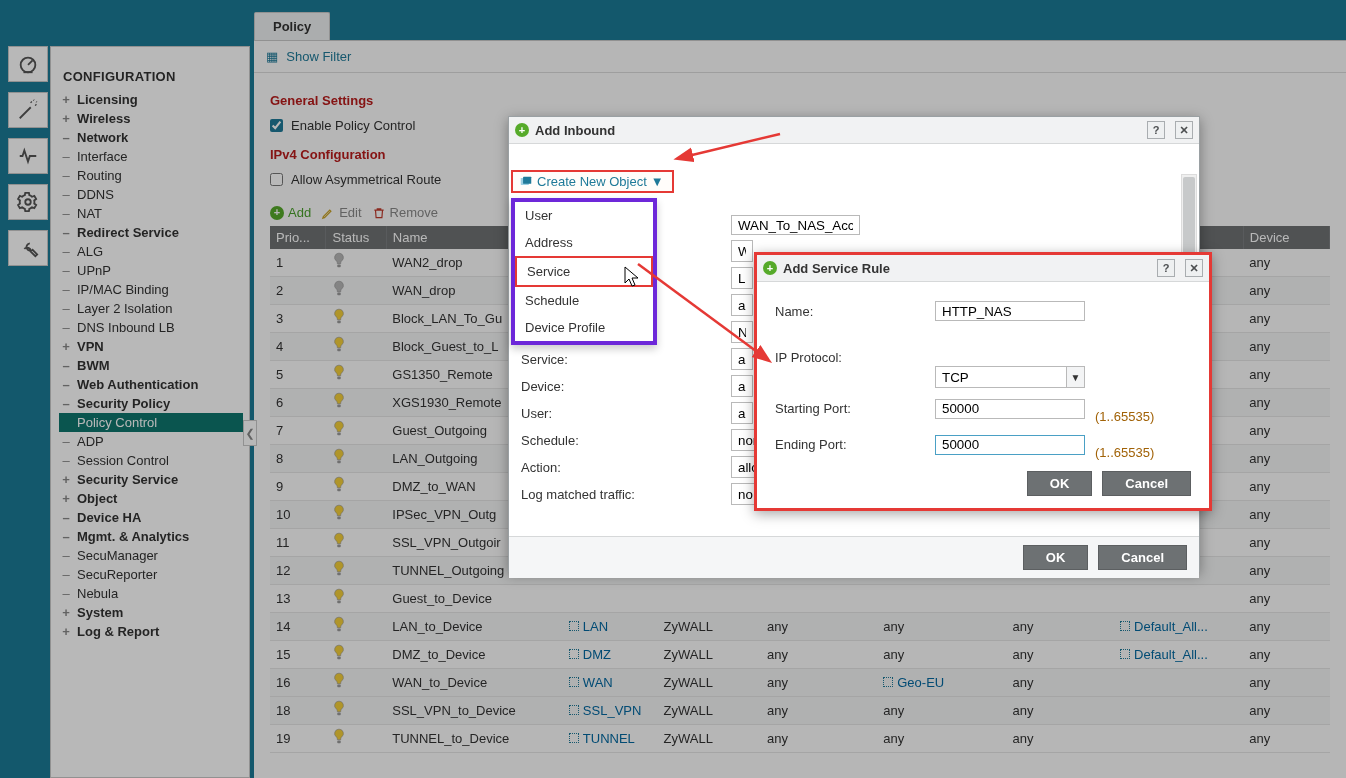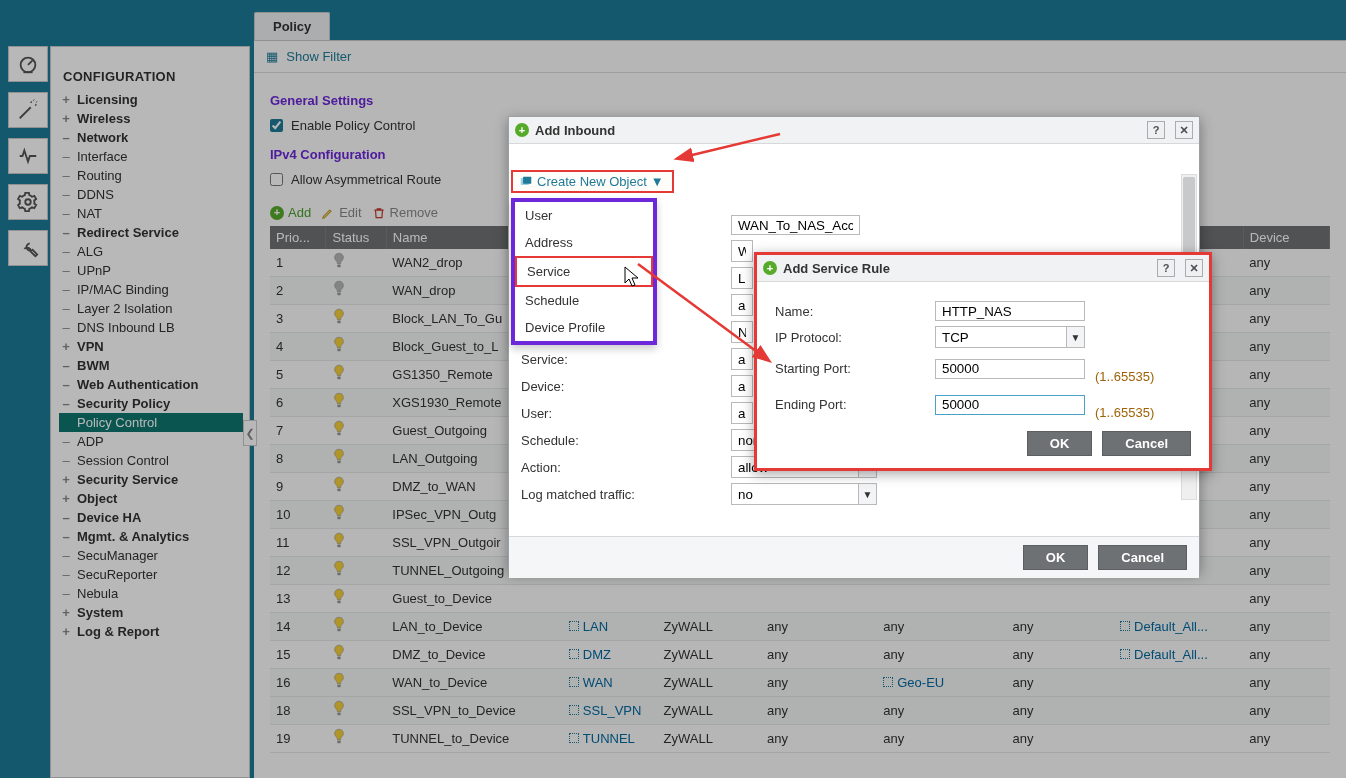--- a/index.html
+++ b/index.html
@@ -9,21 +9,21 @@
 
   .tab-bar { position: absolute; left: 254px; top: 12px; display: flex; align-items: flex-end; z-index: 1; }
   .tab { background: #eef0f1; border: 1px solid #c9c9c9; border-bottom: none; padding: 6px 18px; font-weight: 700; color: #333; border-top-left-radius: 2px; border-top-right-radius: 2px; }
 
   .content { position: absolute; left: 254px; top: 40px; right: 0; bottom: 0; background: #fcfcfc; border-top: 1px solid #c9c9c9; z-index: 1; overflow: hidden; }
 
   .filter-bar { display:flex; align-items:center; gap:8px; padding: 8px 12px; border-bottom: 1px solid #dcdcdc; color: #1f7a99; font-size: 13px; }
   .filter-icon { color:#1f7a99; }
 
   .body { padding: 14px 16px 0 16px; }
-  .section-title { font-weight: 700; color: #6d28d9; margin: 6px 0 10px; }
+  .section-title { font-weight: 700; color: #b91c1c; margin: 6px 0 10px; }
   .check-row { display:flex; align-items:center; gap:8px; margin: 4px 0 14px; }
   .check-row input { accent-color:#1f7a99; }
 
   .toolbar { display:flex; align-items:center; gap:10px; padding: 4px 0; }
   .tb-btn { display:inline-flex; align-items:center; gap:4px; color:#888; font-size:13px; cursor:default; }
   .tb-btn.green { color:#4aa02c; }
   .tb-btn svg { width:14px; height:14px; }
 
   table.data { width: 100%; border-collapse: collapse; table-layout: fixed; margin-top: 2px; }
   table.data th { background: #6f7274; color: #fff; font-weight: 400; text-align: left; padding: 4px 6px; font-size: 13px; border-right: 1px solid #7c7f81; white-space: nowrap; overflow:hidden; }
@@ -82,21 +82,21 @@
   .arrow { position:absolute; z-index:120; pointer-events:none; }
   .arrow svg { overflow:visible; }
 
   
   .svc { border:3px solid #e53935; }
   .svc .dlg-title { background:#f1f2f3; }
   .svc-body { padding: 14px 18px 10px 18px; }
   .svc-body .row { display:flex; align-items:center; margin:5px 0; }
   .svc-body .row label { width:160px; }
   .svc-body input[type=text] { border:1px solid #b9b9b9; padding:2px 6px; width:150px; height:20px; }
-  .svc-body .combo { display:inline-flex; align-items:center; border:1px solid #b9b9b9; height:22px; }
+  .svc-body .combo { display:inline-flex; align-items:center; border:1px solid #b9b9b9; height:22px;margin-top:40px; }
   .svc-body .combo input { border:none; height:18px; width:130px; padding:0 6px; }
   .svc-body .combo .dd { width:18px; height:100%; border-left:1px solid #b9b9b9; display:flex; align-items:center; justify-content:center; color:#333; font-size:10px; background:#f3f4f5; }
   .hint { color:#a16207; margin-left:10px;margin-top:16px; }
   .svc-footer { display:flex; justify-content:flex-end; gap:10px; padding:6px 0 2px; }
 
   .circle-plus { width:14px; height:14px; border-radius:50%; background:#56aa2a; color:#fff; display:inline-flex; align-items:center; justify-content:center; font-weight:700; font-size:11px; line-height:1; }
 
 </style>
 </head>
 <body>

